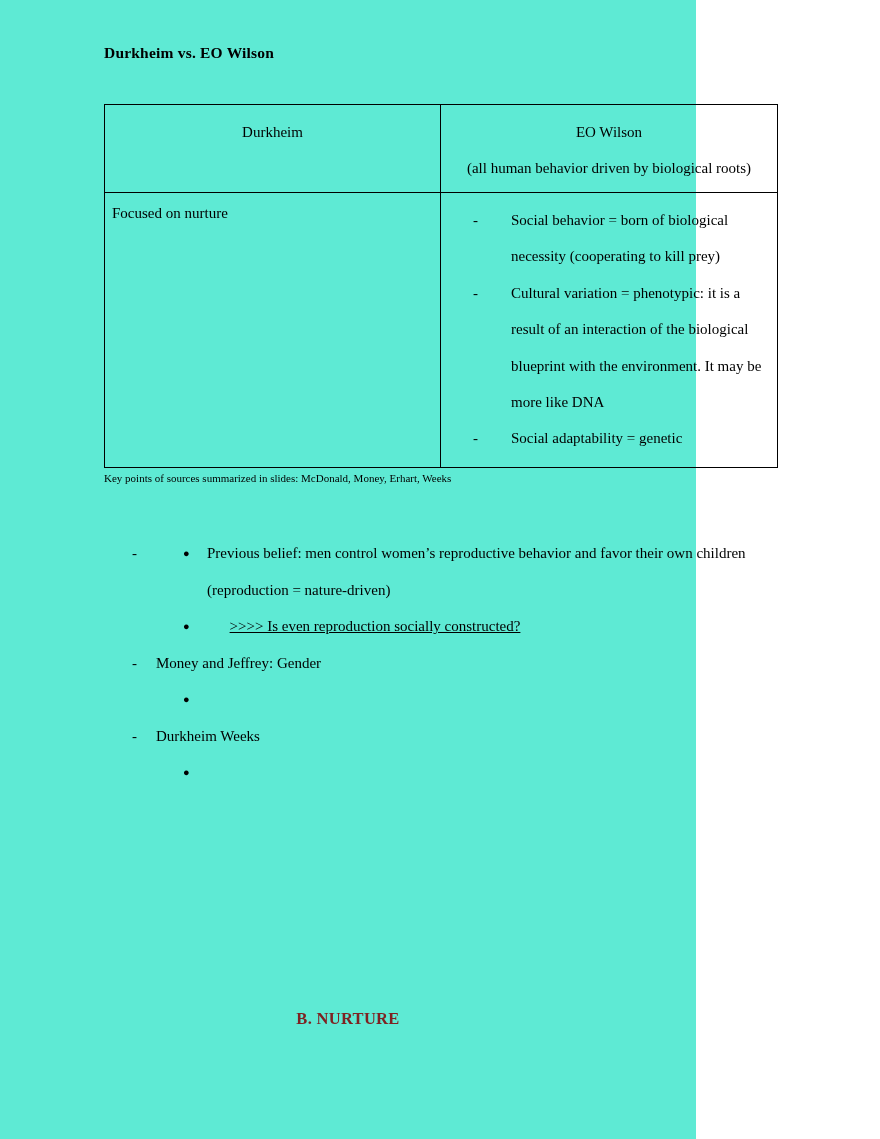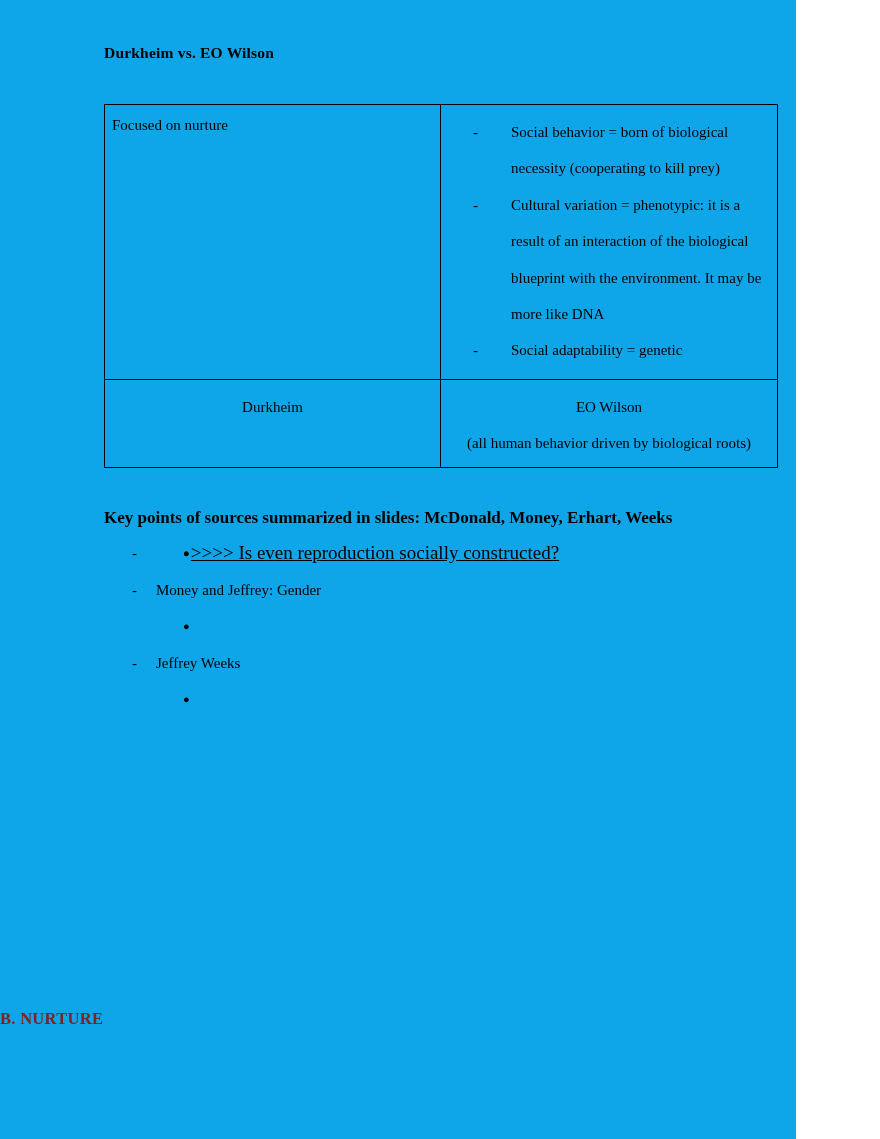--- a/index.html
+++ b/index.html
@@ -11,23 +11,23 @@
   body {
     width: 880px;
     height: 1139px;
     position: relative;
     font-family: "Liberation Serif", "DejaVu Serif", serif;
     color: #000000;
     overflow: hidden;
   }
   .page {
     position: relative;
-    width: 796px;
+    width: 696px;
     height: 1139px;
-    background: #0ea5e9;
+    background: #5eead4;
   }
 
   
   .doc-title {
     position: absolute;
     left: 104px;
     top: 44px;
     font-size: 15.5px;
     font-weight: bold;
     letter-spacing: 0.2px;
@@ -94,23 +94,23 @@
     left: 22px;
     top: 0;
     font-size: 15px;
     line-height: 36.4px;
   }
 
   
   .section-heading {
     position: absolute;
     left: 104px;
-    top: 508px;
-    font-size: 17px;
-    font-weight: bold;
+    top: 472px;
+    font-size: 11px;
+    font-weight: normal;
     white-space: nowrap;
   }
 
   
   .outline {
     position: absolute;
     left: 104px;
     top: 535px;
     width: 700px;
   }
@@ -135,54 +135,67 @@
     position: absolute;
     left: 79px;
     top: 0;
     font-size: 11px;
   }
   .spacer-line {
     height: 36.5px;
   }
   .center-note {
     text-align: center;
-    font-size: 19px;
+    font-size: 15px;
     line-height: 36.5px;
     padding-left: 0;
     padding-right: 158px;
   }
   .center-note .u {
     text-decoration: underline;
   }
 
   
   .red-heading {
     position: absolute;
     left: 0;
     right: 0;
     top: 1009px;
-    text-align: left;
+    text-align: center;
     font-size: 16.5px;
     font-weight: bold;
     letter-spacing: 0.3px;
   }
 </style>
 </head>
 <body>
 
 <div class="page">
 
   <div class="doc-title">Durkheim vs. EO Wilson</div>
 
   <table class="compare-table">
     <colgroup>
       <col class="col-left">
       <col class="col-right">
     </colgroup>
     <tbody>
+      <tr>
+        <td class="head-cell">
+          <div class="cell-inner">
+            <div class="head-line">Durkheim</div>
+          </div>
+        </td>
+        <td class="head-cell">
+          <div class="cell-inner">
+            <div class="head-line">EO Wilson</div>
+            <div class="head-line">(all human behavior driven by biological roots)</div>
+          </div>
+        </td>
+      </tr>
       <tr>
         <td class="body-cell-left">
           <div class="cell-inner">
             <div class="left-note">Focused on nurture</div>
           </div>
         </td>
         <td class="body-cell-right">
           <div class="cell-inner">
             <ul class="dash-list">
               <li class="dash-item">
@@ -194,46 +207,34 @@
                 <span>Cultural variation = phenotypic: it is a result of an interaction of the biological blueprint with the environment. It may be more like DNA</span>
               </li>
               <li class="dash-item">
                 <span class="dash-marker">-</span>
                 <span>Social adaptability = genetic</span>
               </li>
             </ul>
           </div>
         </td>
       </tr>
-      <tr>
-        <td class="head-cell">
-          <div class="cell-inner">
-            <div class="head-line">Durkheim</div>
-          </div>
-        </td>
-        <td class="head-cell">
-          <div class="cell-inner">
-            <div class="head-line">EO Wilson</div>
-            <div class="head-line">(all human behavior driven by biological roots)</div>
-          </div>
-        </td>
-      </tr>
     </tbody>
   </table>
 
   <div class="section-heading">Key points of sources summarized in slides: McDonald, Money, Erhart, Weeks</div>
 
   <div class="outline">
 
     <div class="lvl1">
       <span class="marker">-</span>
     </div>
 
     <div class="lvl2">
       <span class="marker">●</span>
+      <span>Previous belief: men control women’s reproductive behavior and favor their own children (reproduction = nature-driven)</span>
     </div>
 
     <div class="lvl2">
       <span class="marker">●</span>
     </div>
 
     <div class="lvl2 center-note">
       <span class="u">&gt;&gt;&gt;&gt; Is even reproduction socially constructed?</span>
     </div>
 
@@ -243,21 +244,21 @@
     </div>
 
     <div class="lvl2">
       <span class="marker">●</span>
     </div>
 
     <div class="spacer-line"></div>
 
     <div class="lvl1">
       <span class="marker">-</span>
-      <span>Jeffrey Weeks</span>
+      <span>Durkheim Weeks</span>
     </div>
 
     <div class="lvl2">
       <span class="marker">●</span>
     </div>
 
   </div>
 
   <div class="red-heading" style="color: rgb(126, 34, 34);">B.  NURTURE</div>
 

